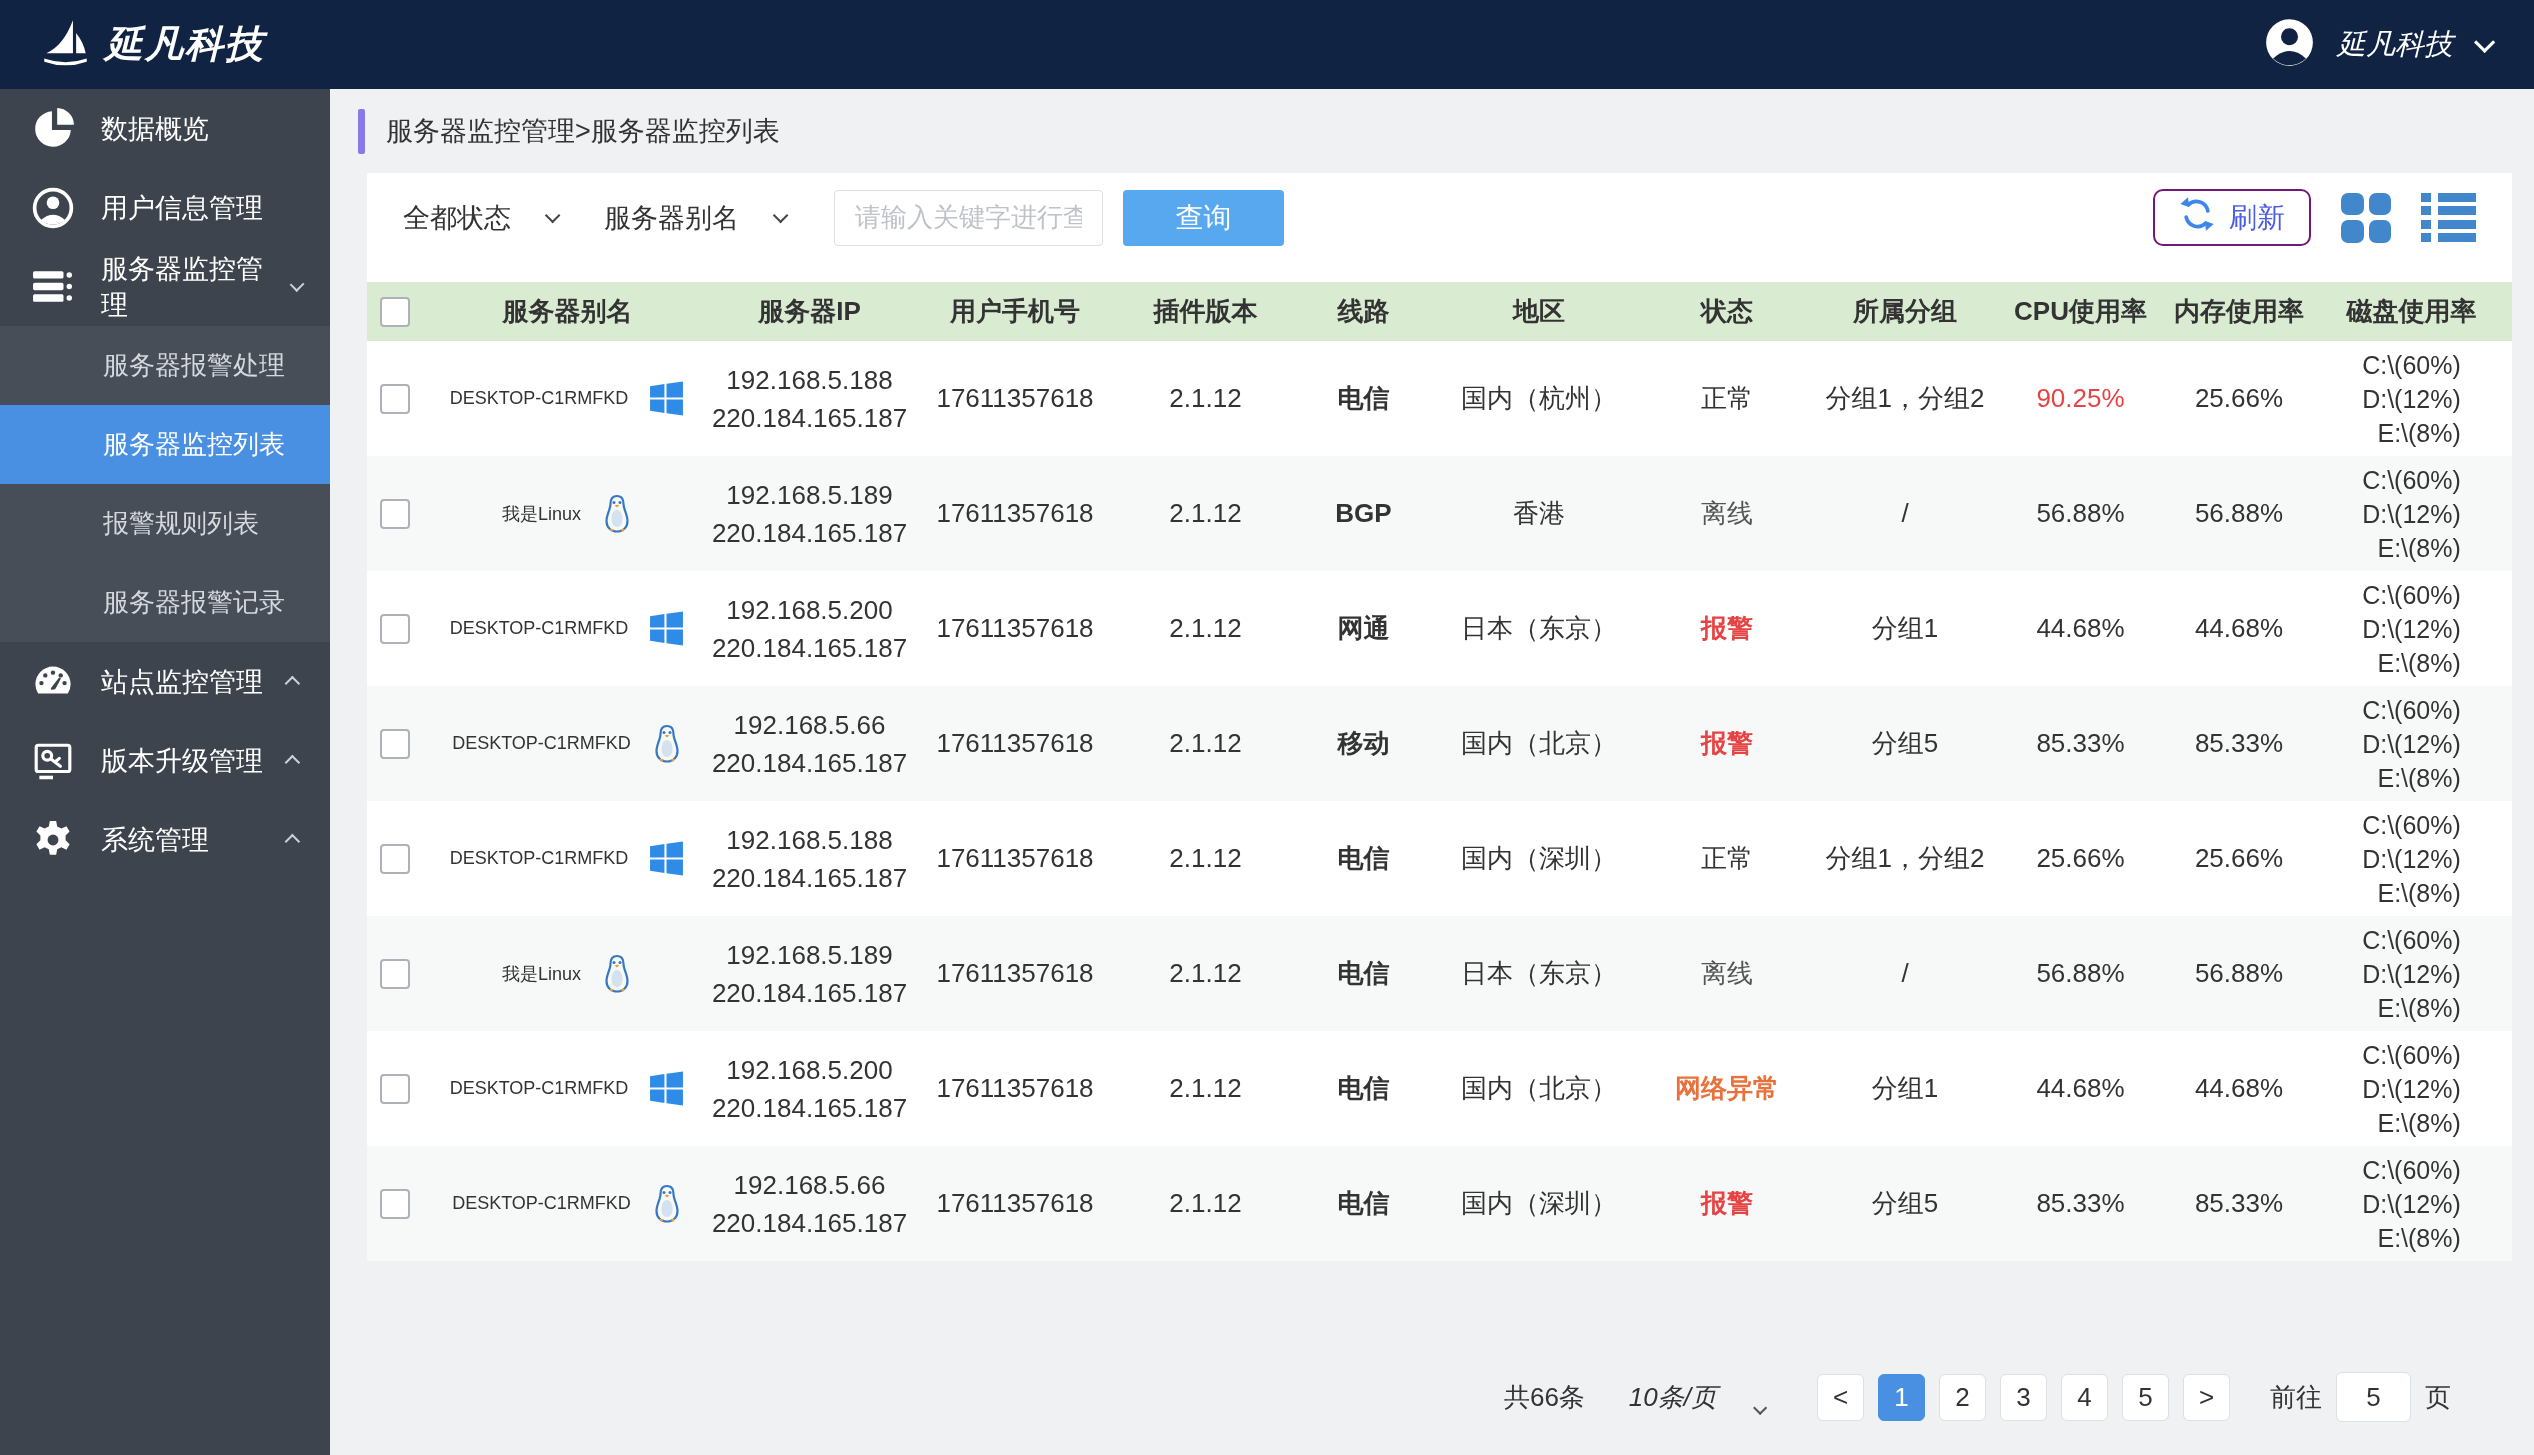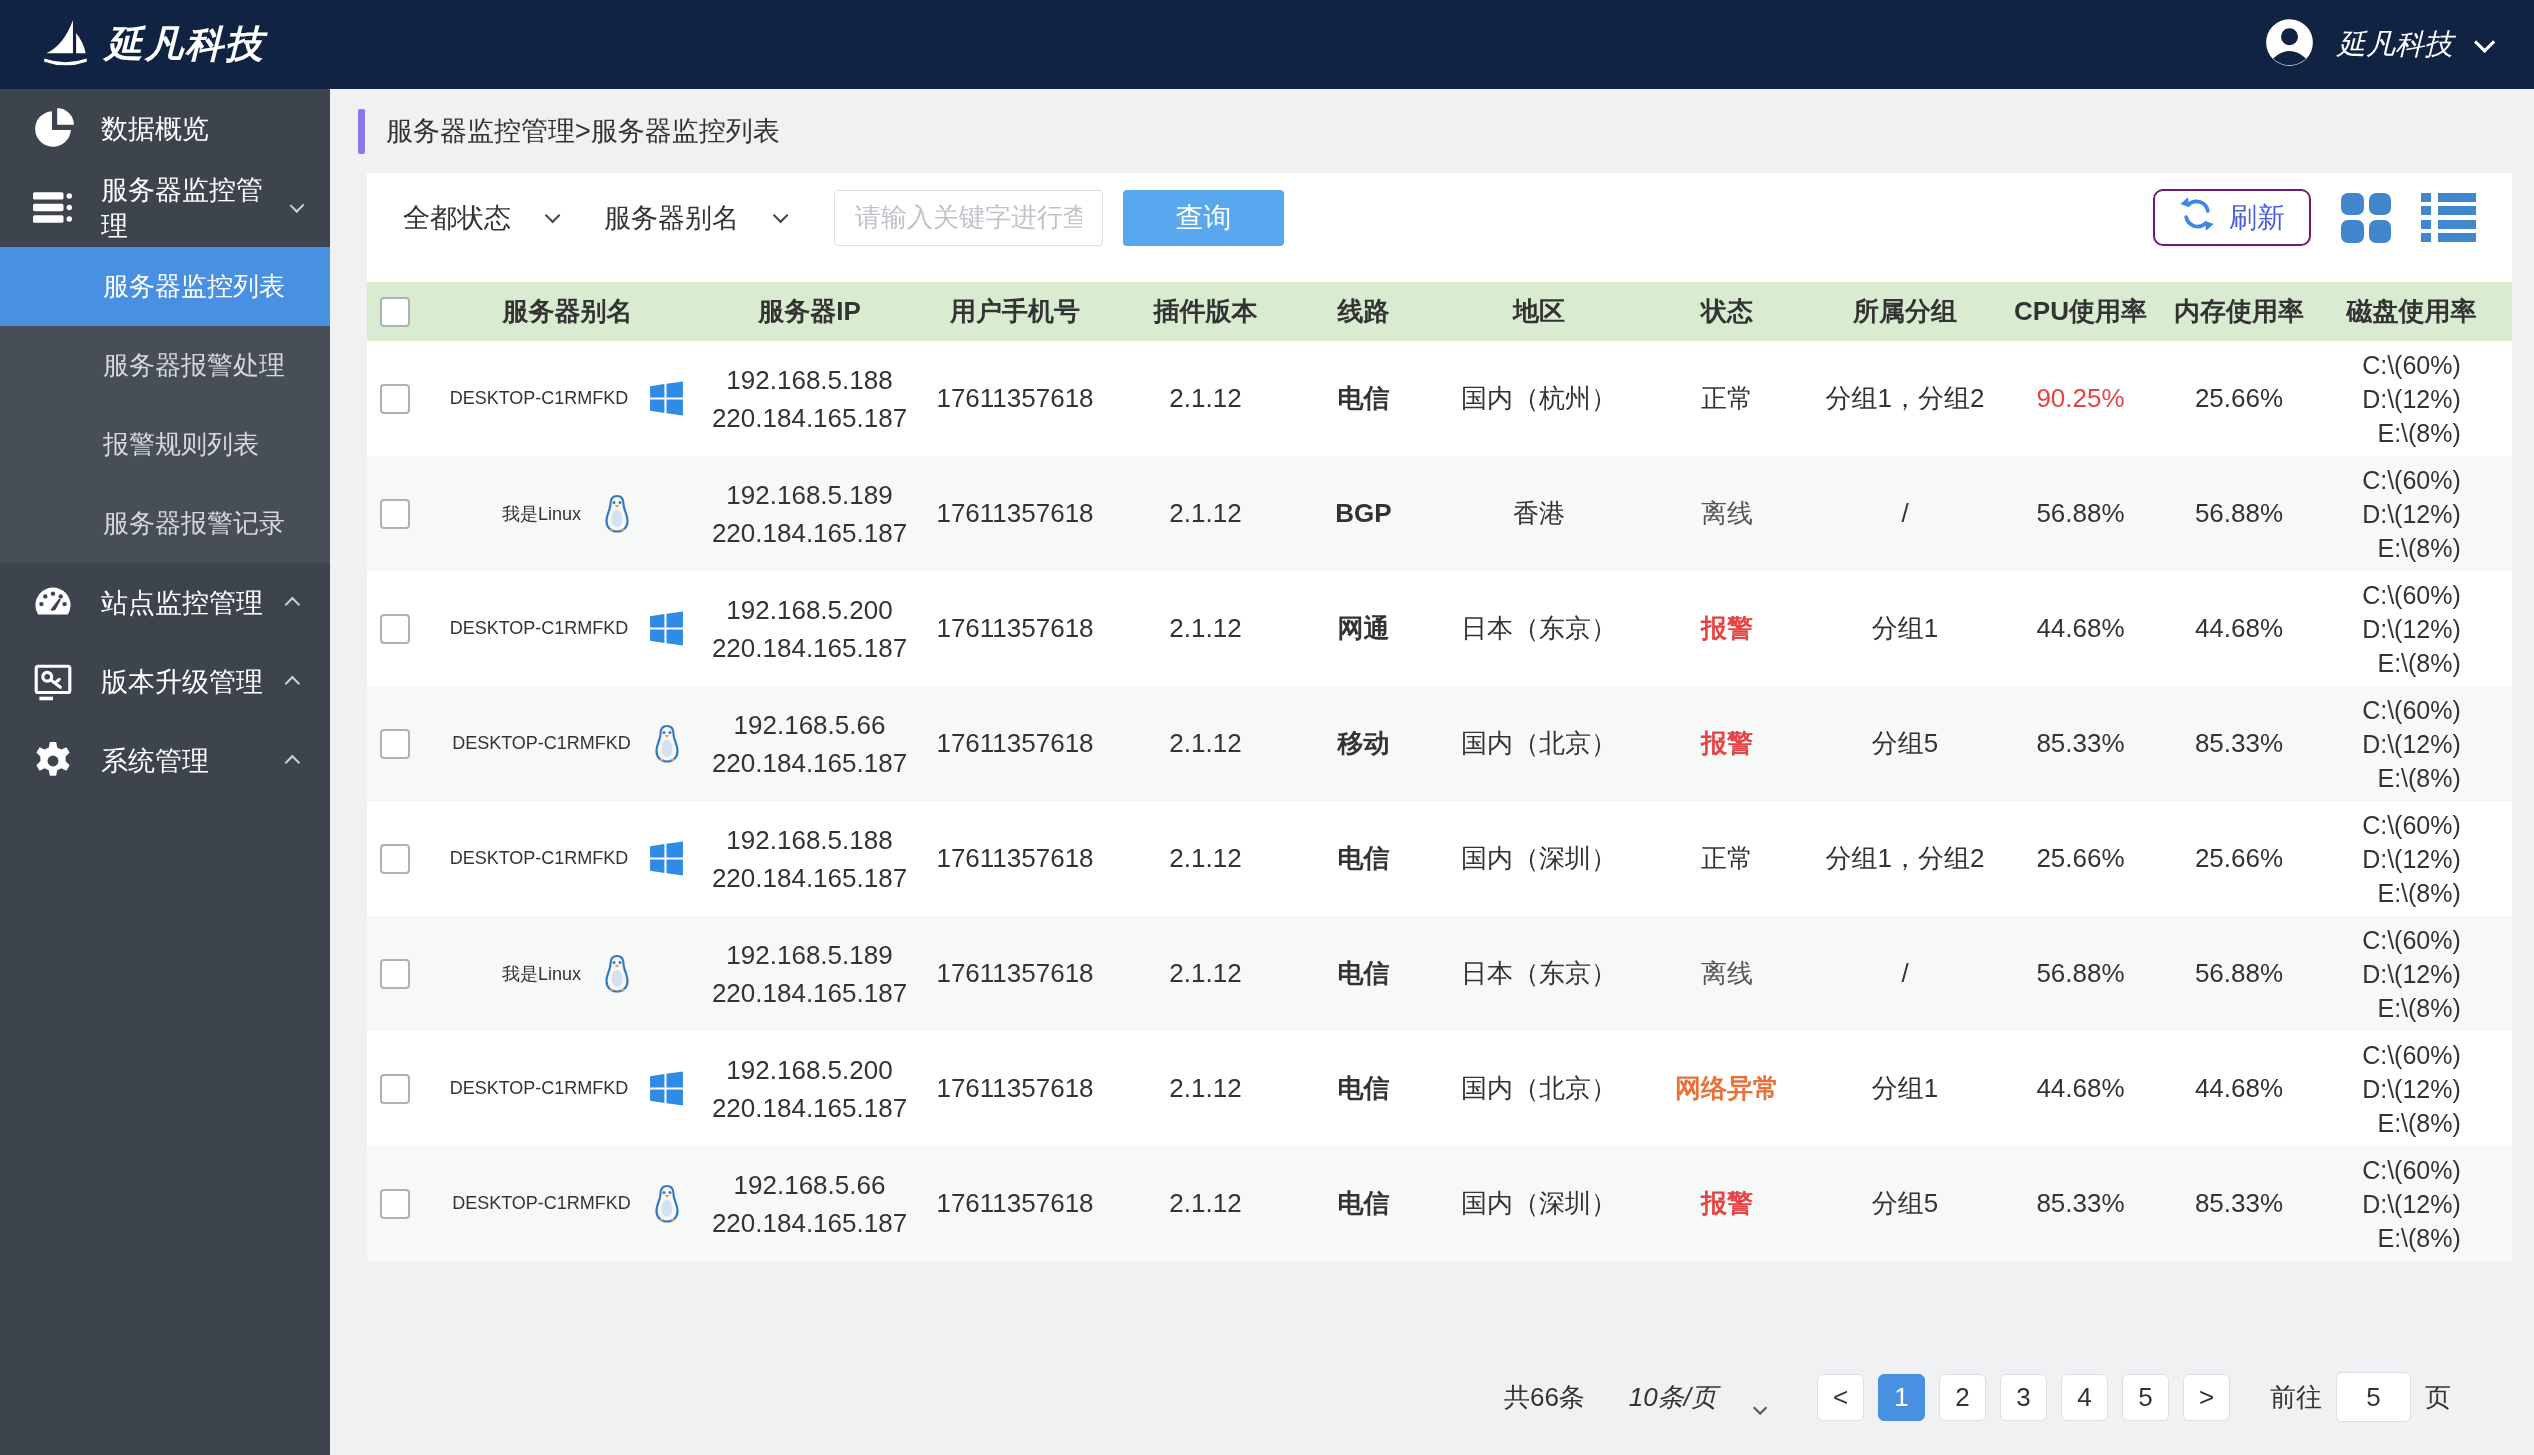--- a/index.html
+++ b/index.html
@@ -141,40 +141,50 @@
         <svg width="42" height="42" viewBox="0 0 40 40">
           <path d="M19 3 A17 17 0 1 0 37 21 L19 21 Z" fill="#fff"></path>
           <path d="M24 0 A16.5 16.5 0 0 1 40 16 L24 16 Z" fill="#fff"></path>
         </svg>
       </span>
       <span>数据概览</span>
     </div>
     <div class="side-item">
       <span class="side-icon">
         <svg width="42" height="42" viewBox="0 0 40 40">
+          <circle cx="20" cy="20" r="17.5" fill="none" stroke="#fff" stroke-width="3.5"></circle>
+          <circle cx="20" cy="15" r="6" fill="#fff"></circle>
+          <path d="M8.5 31.5 Q20 21.5 31.5 31.5 A17.5 17.5 0 0 1 8.5 31.5 Z" fill="#fff"></path>
+        </svg>
+      </span>
+      <span>用户信息管理</span>
+    </div>
+    <div class="side-item">
+      <span class="side-icon">
+        <svg width="42" height="42" viewBox="0 0 40 40">
           <g fill="#fff">
             <rect x="1" y="5" width="29" height="7" rx="1.5"></rect>
             <rect x="1" y="16" width="29" height="7" rx="1.5"></rect>
             <rect x="1" y="27" width="29" height="7" rx="1.5"></rect>
             <circle cx="35.5" cy="8.5" r="2.6"></circle>
             <circle cx="35.5" cy="19.5" r="2.6"></circle>
             <circle cx="35.5" cy="30.5" r="2.6"></circle>
           </g>
         </svg>
       </span>
       <span>服务器监控管理</span>
       <span class="chev down"></span>
     </div>
 
     <div class="submenu">
+      <div class="sub-item">
+        <span>服务器报警处理</span>
+      </div>
       <div class="sub-item active">
         <span>服务器监控列表</span>
-      </div>
-      <div class="sub-item">
-        <span>服务器报警处理</span>
       </div>
       <div class="sub-item">
         <span>报警规则列表</span>
       </div>
       <div class="sub-item">
         <span>服务器报警记录</span>
       </div>
     </div>
 
     <div class="side-item">

